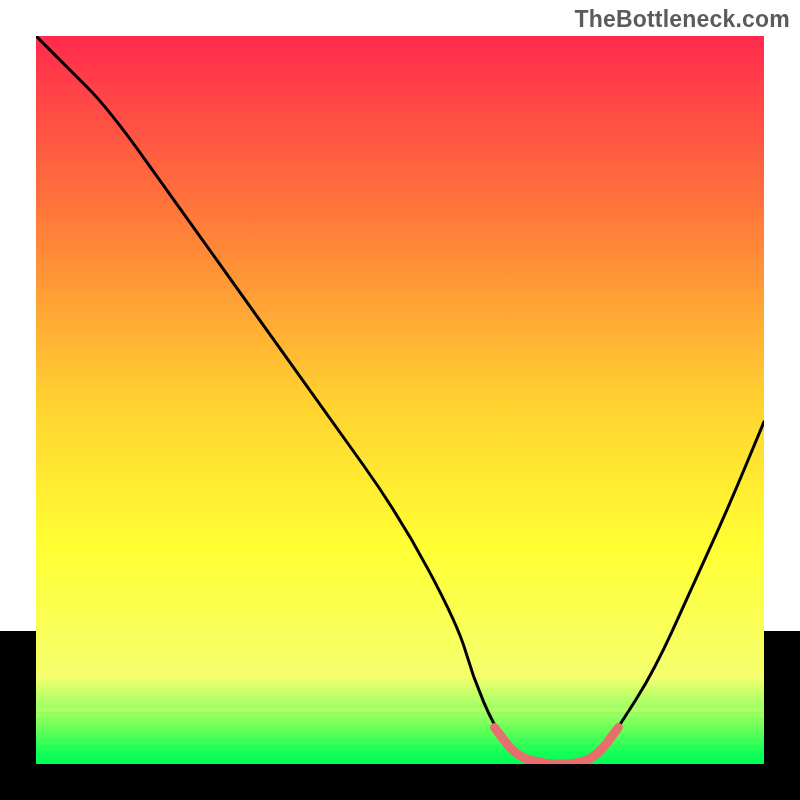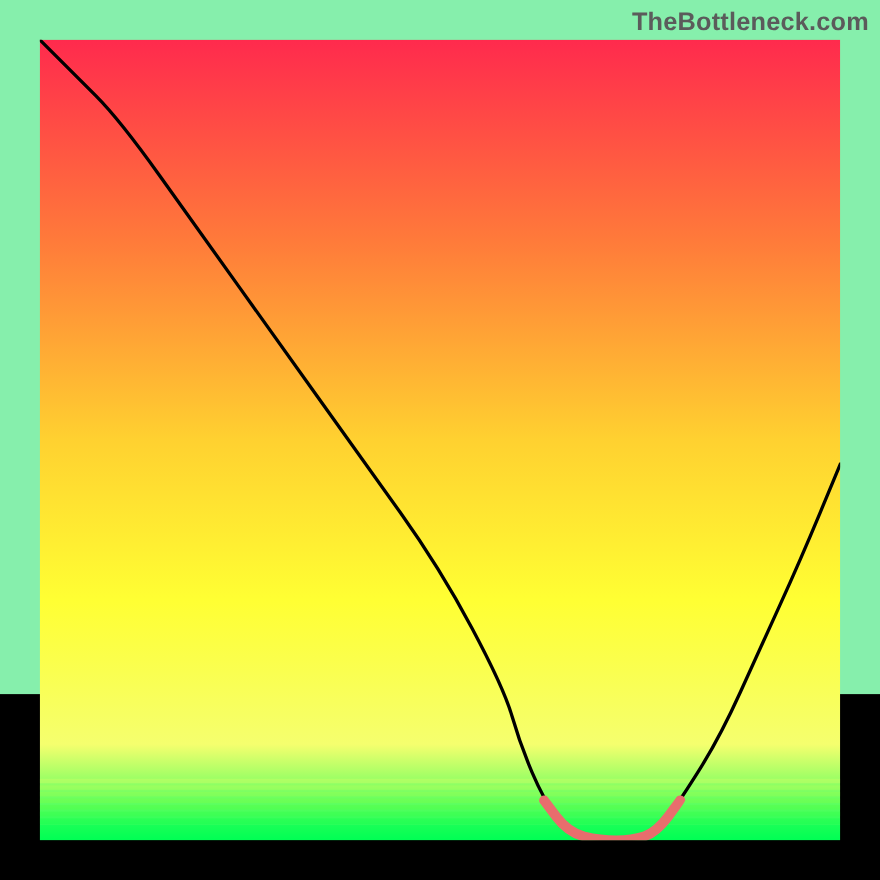--- a/index.html
+++ b/index.html
@@ -8,21 +8,21 @@
     width: 800px;
     height: 800px;
     background: #000;
     overflow: hidden;
     font-family: Arial, Helvetica, sans-serif;
   }
   .frame {
     position: relative;
     width: 800px;
     height: 631px;
-    background: #86efac;
+    background: #ffffff;
   }
   .watermark {
     position: absolute;
     top: 6px;
     right: 10px;
     color: #5b5b5b;
     font-size: 23px;
     font-weight: bold;
     letter-spacing: 0.2px;
     z-index: 10;

